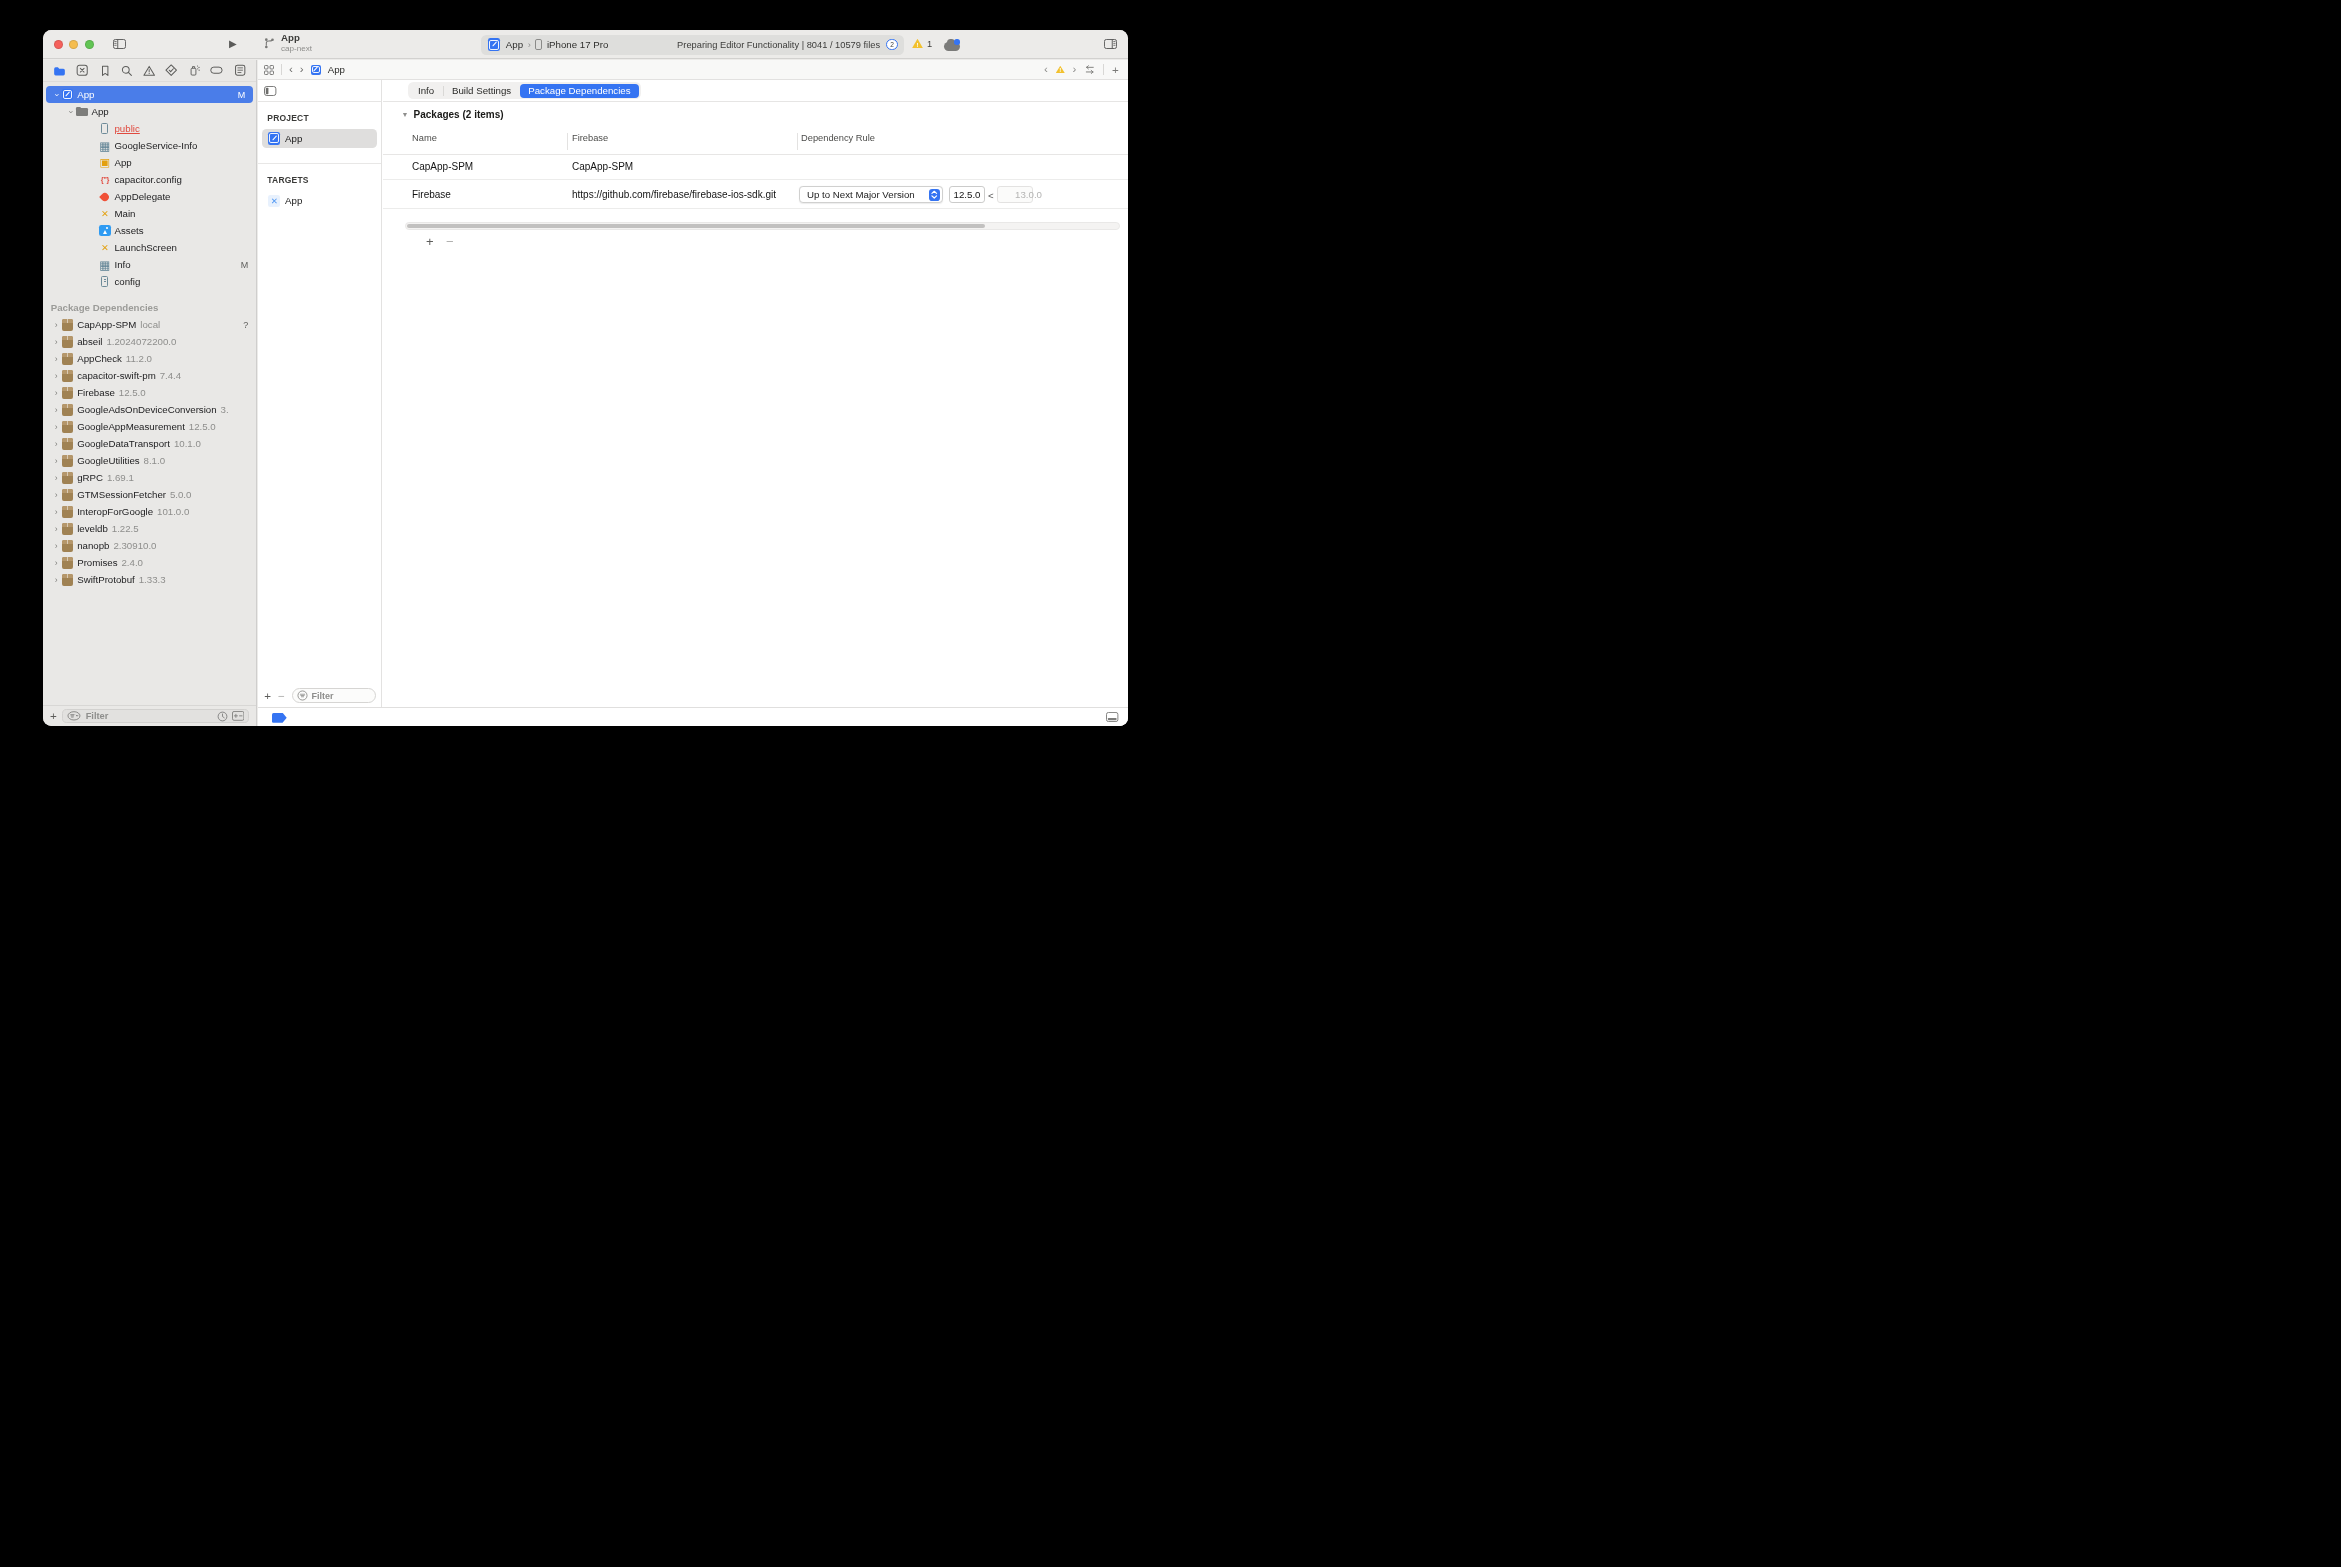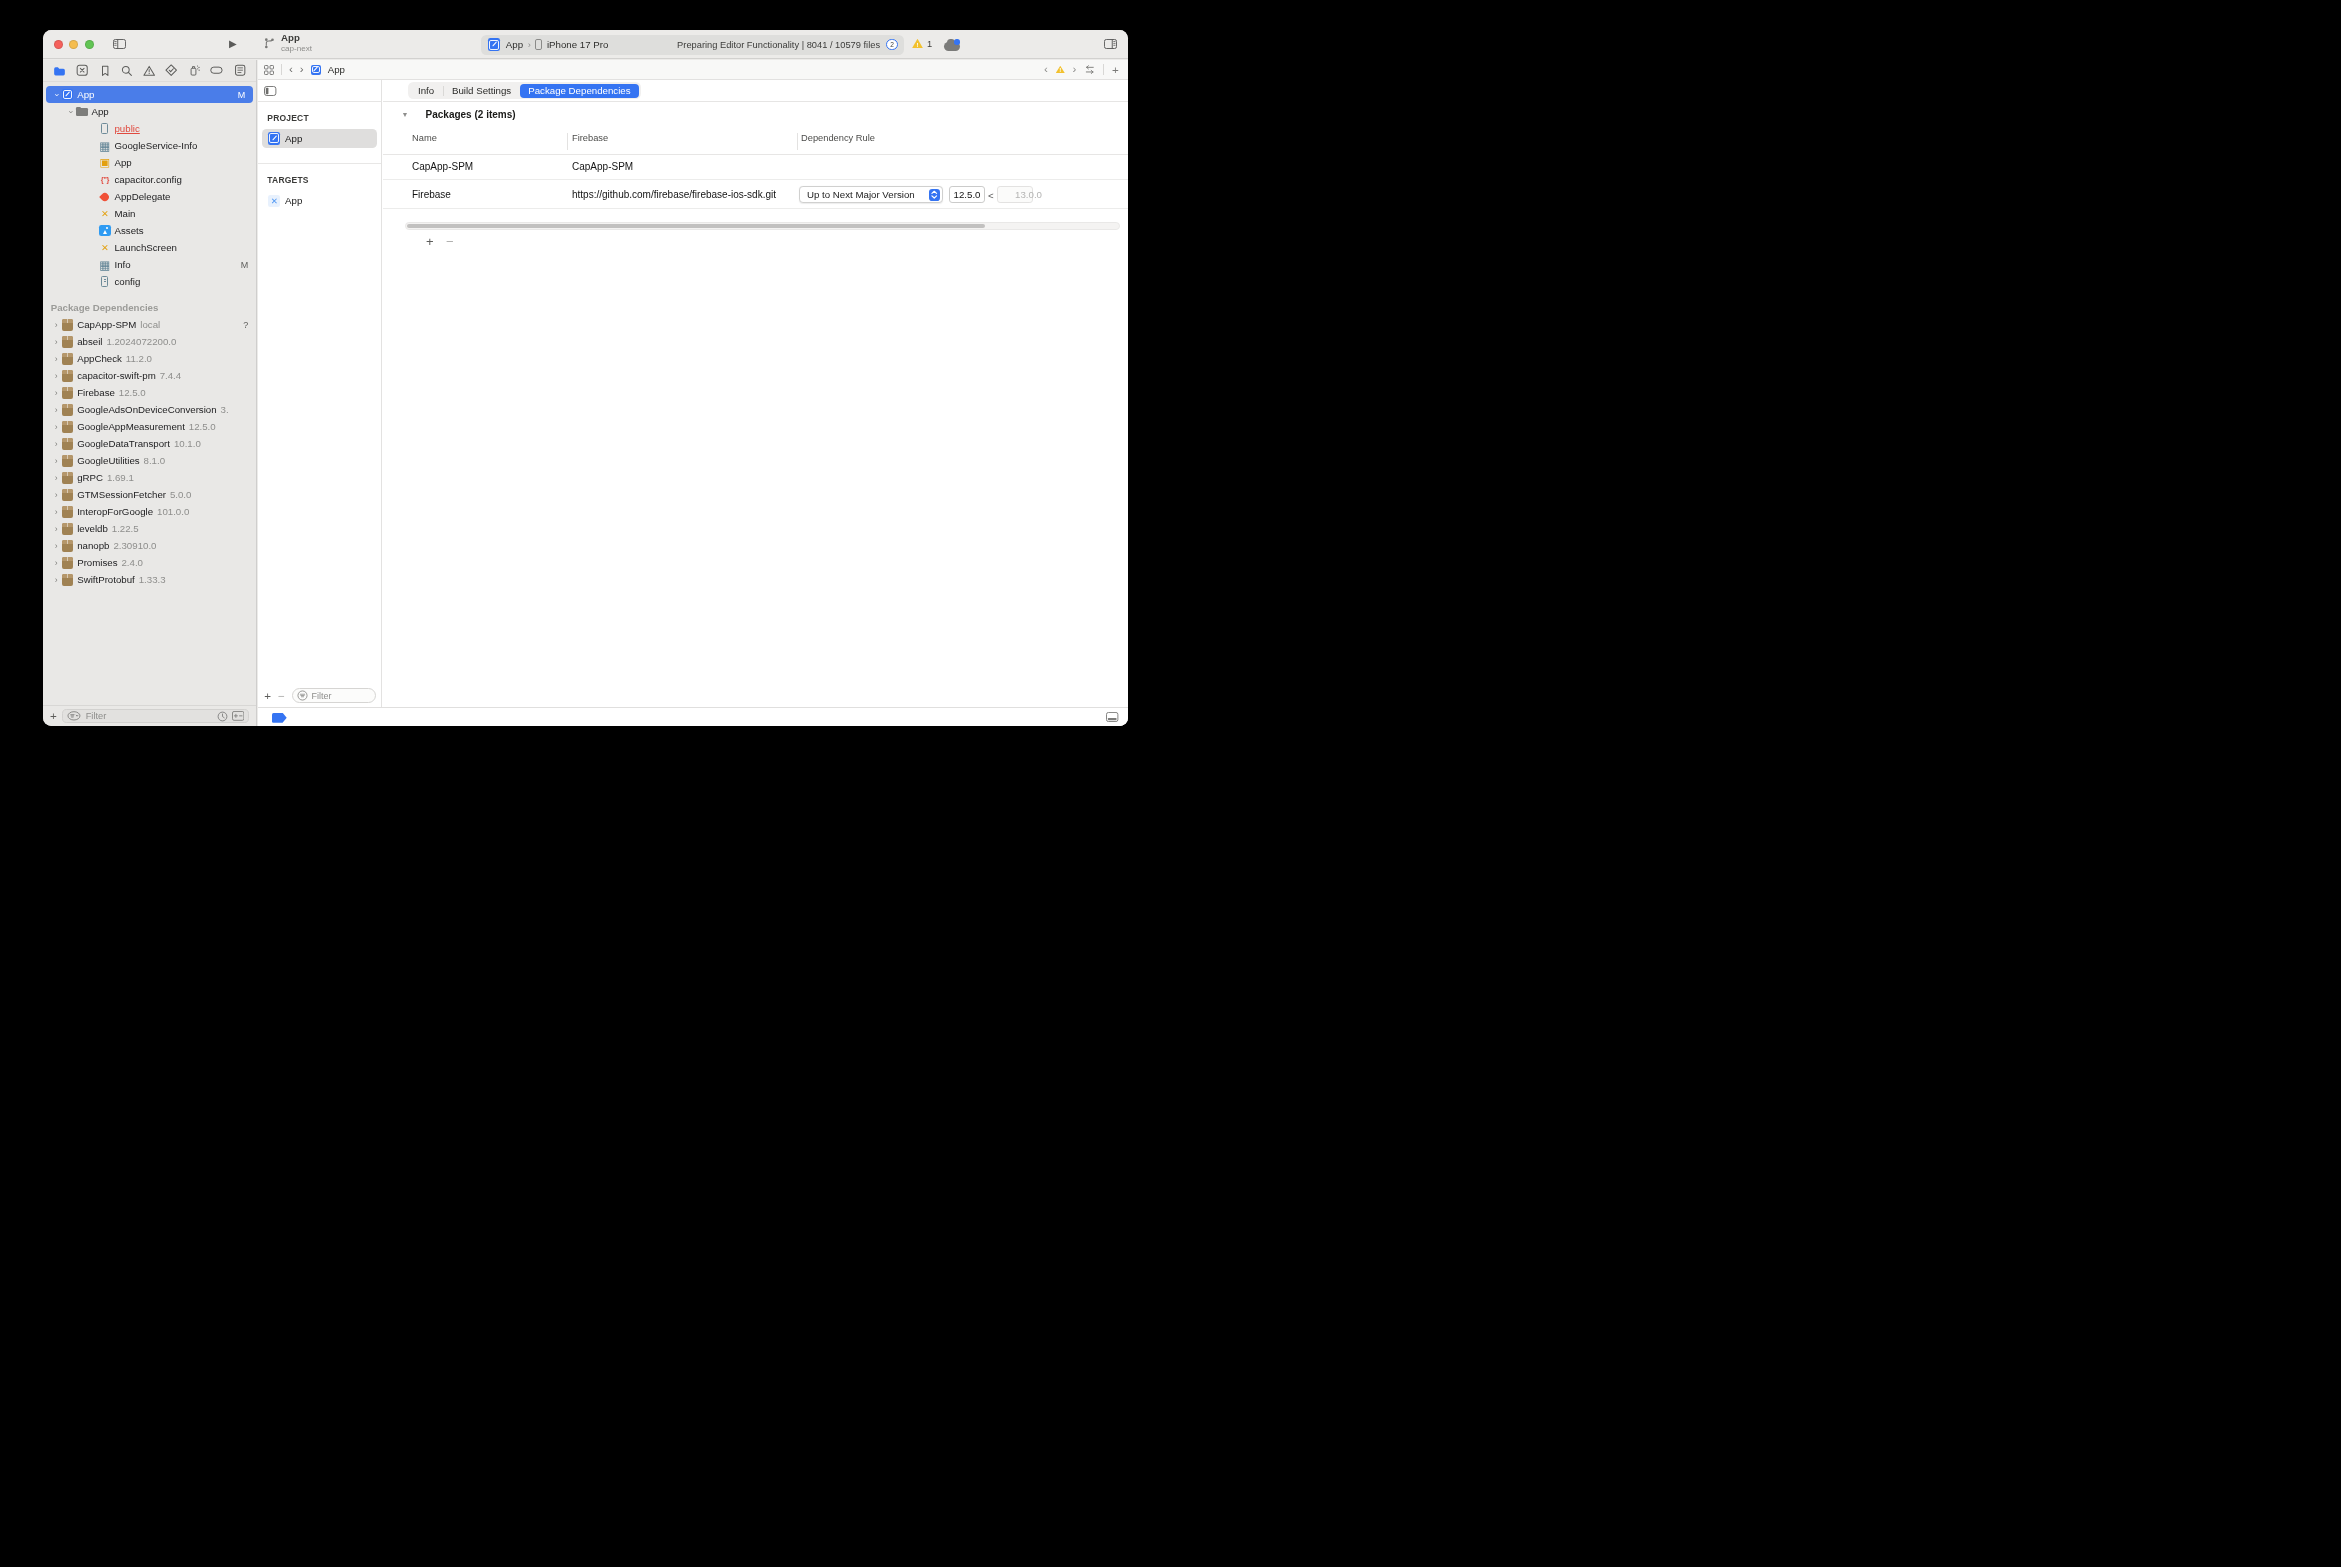--- a/index.html
+++ b/index.html
@@ -59,21 +59,21 @@
   .tbadge{margin-left:auto;color:#5d5d5b;font-size:9px;padding-left:4.6px;}
   .trow.sel .tbadge{color:#fff;}
   .sechdr{height:17px;margin-top:9.3px;padding-left:7.7px;display:flex;align-items:center;
           font-size:9.7px;font-weight:700;color:#9b9b98;}
   .navbottom{position:absolute;left:0;right:0;bottom:0;height:21px;border-top:0.8px solid #d8d7d5;
              display:flex;align-items:center;padding:0 7px;gap:5.4px;}
   .plusbtn{font-size:11.6px;color:#5d5d5b;line-height:1;}
   .minusbtn{font-size:11.6px;color:#acacaa;line-height:1;}
   .navfilter{flex:1;height:14.7px;background:#e2e1df;border:0.8px solid #d2d1cf;border-radius:4.6px;
              display:flex;align-items:center;padding:0 3.9px;gap:3.9px;}
-  .fph{color:#8e8e8c;font-size:9.3px;flex:1;}
+  .fph{color:#8e8e8c;font-size:9.3px;flex:1;font-weight:bold;}
 
   
   .fico{width:11.6px;height:11.6px;margin-right:3.9px;position:relative;display:flex;align-items:center;
         justify-content:center;border-radius:2.3px;flex:none;}
   .sz16{width:12.4px;height:12.4px;}
   .sz13{width:10px;height:10px;border-radius:1.9px;}
   .ic-xcodeproj{background:#3574f2;}
   .ic-xcodeproj::before{content:"";position:absolute;inset:1.2px;border:0.8px solid rgba(255,255,255,.92);border-radius:1.9px;}
   .ic-xcodeproj::after{content:"";position:absolute;width:1.2px;height:6.2px;background:#fff;border-radius:0.8px;transform:rotate(42deg);}
   .ic-folder{background:#7d7d7b;height:7.7px;border-radius:1.2px;margin-top:1.5px;}
@@ -123,21 +123,21 @@
               display:flex;align-items:center;gap:3.1px;padding:0 4.6px;}
   .panefilter .fph{font-size:9px;}
 
   .content{position:absolute;left:125px;top:20px;right:0;bottom:18.6px;}
   .tabbar{height:22px;border-bottom:0.8px solid #e6e5e4;position:relative;}
   .tabgrp{position:absolute;left:25px;top:2.3px;display:flex;align-items:center;background:#f1f0ef;
           border-radius:5.4px;padding:1.5px;font-size:9.7px;color:#2a2a28;}
   .tab{padding:1.5px 8.5px;border-radius:3.9px;white-space:nowrap;}
   .tabsep{width:0.8px;height:10px;background:#d9d8d6;}
   .tab.sel{background:#3574f2;color:#fff;font-weight:500;}
-  .sectitle{position:absolute;left:18.6px;top:29px;display:flex;align-items:center;gap:17px;
+  .sectitle{position:absolute;left:18.6px;top:29px;display:flex;align-items:center;gap:5px;
             font-size:10px;font-weight:700;color:#1a1a18;}
   .disc{color:#8e8e8c;font-size:7px;}
   .thead{position:absolute;left:0;right:0;top:46px;height:29px;border-bottom:0.8px solid #e7e6e5;
          font-size:9.3px;color:#4c4c4a;}
   .thead span{position:absolute;top:7px;text-align:right;}
   .colsep{position:absolute;top:6.2px;width:0.8px;height:17px;background:#e3e2e1;}
   .trowbig{position:absolute;left:0;right:0;font-size:10px;color:#141414;border-bottom:0.8px solid #ececeb;}
   .cell{position:absolute;white-space:nowrap;overflow:hidden;}
   .popup{position:absolute;left:416px;top:5.4px;width:144px;height:17px;border:0.8px solid #d0d0cf;border-radius:3.9px;
          background:#fff;display:flex;align-items:center;font-size:9.7px;color:#1c1c1c;

